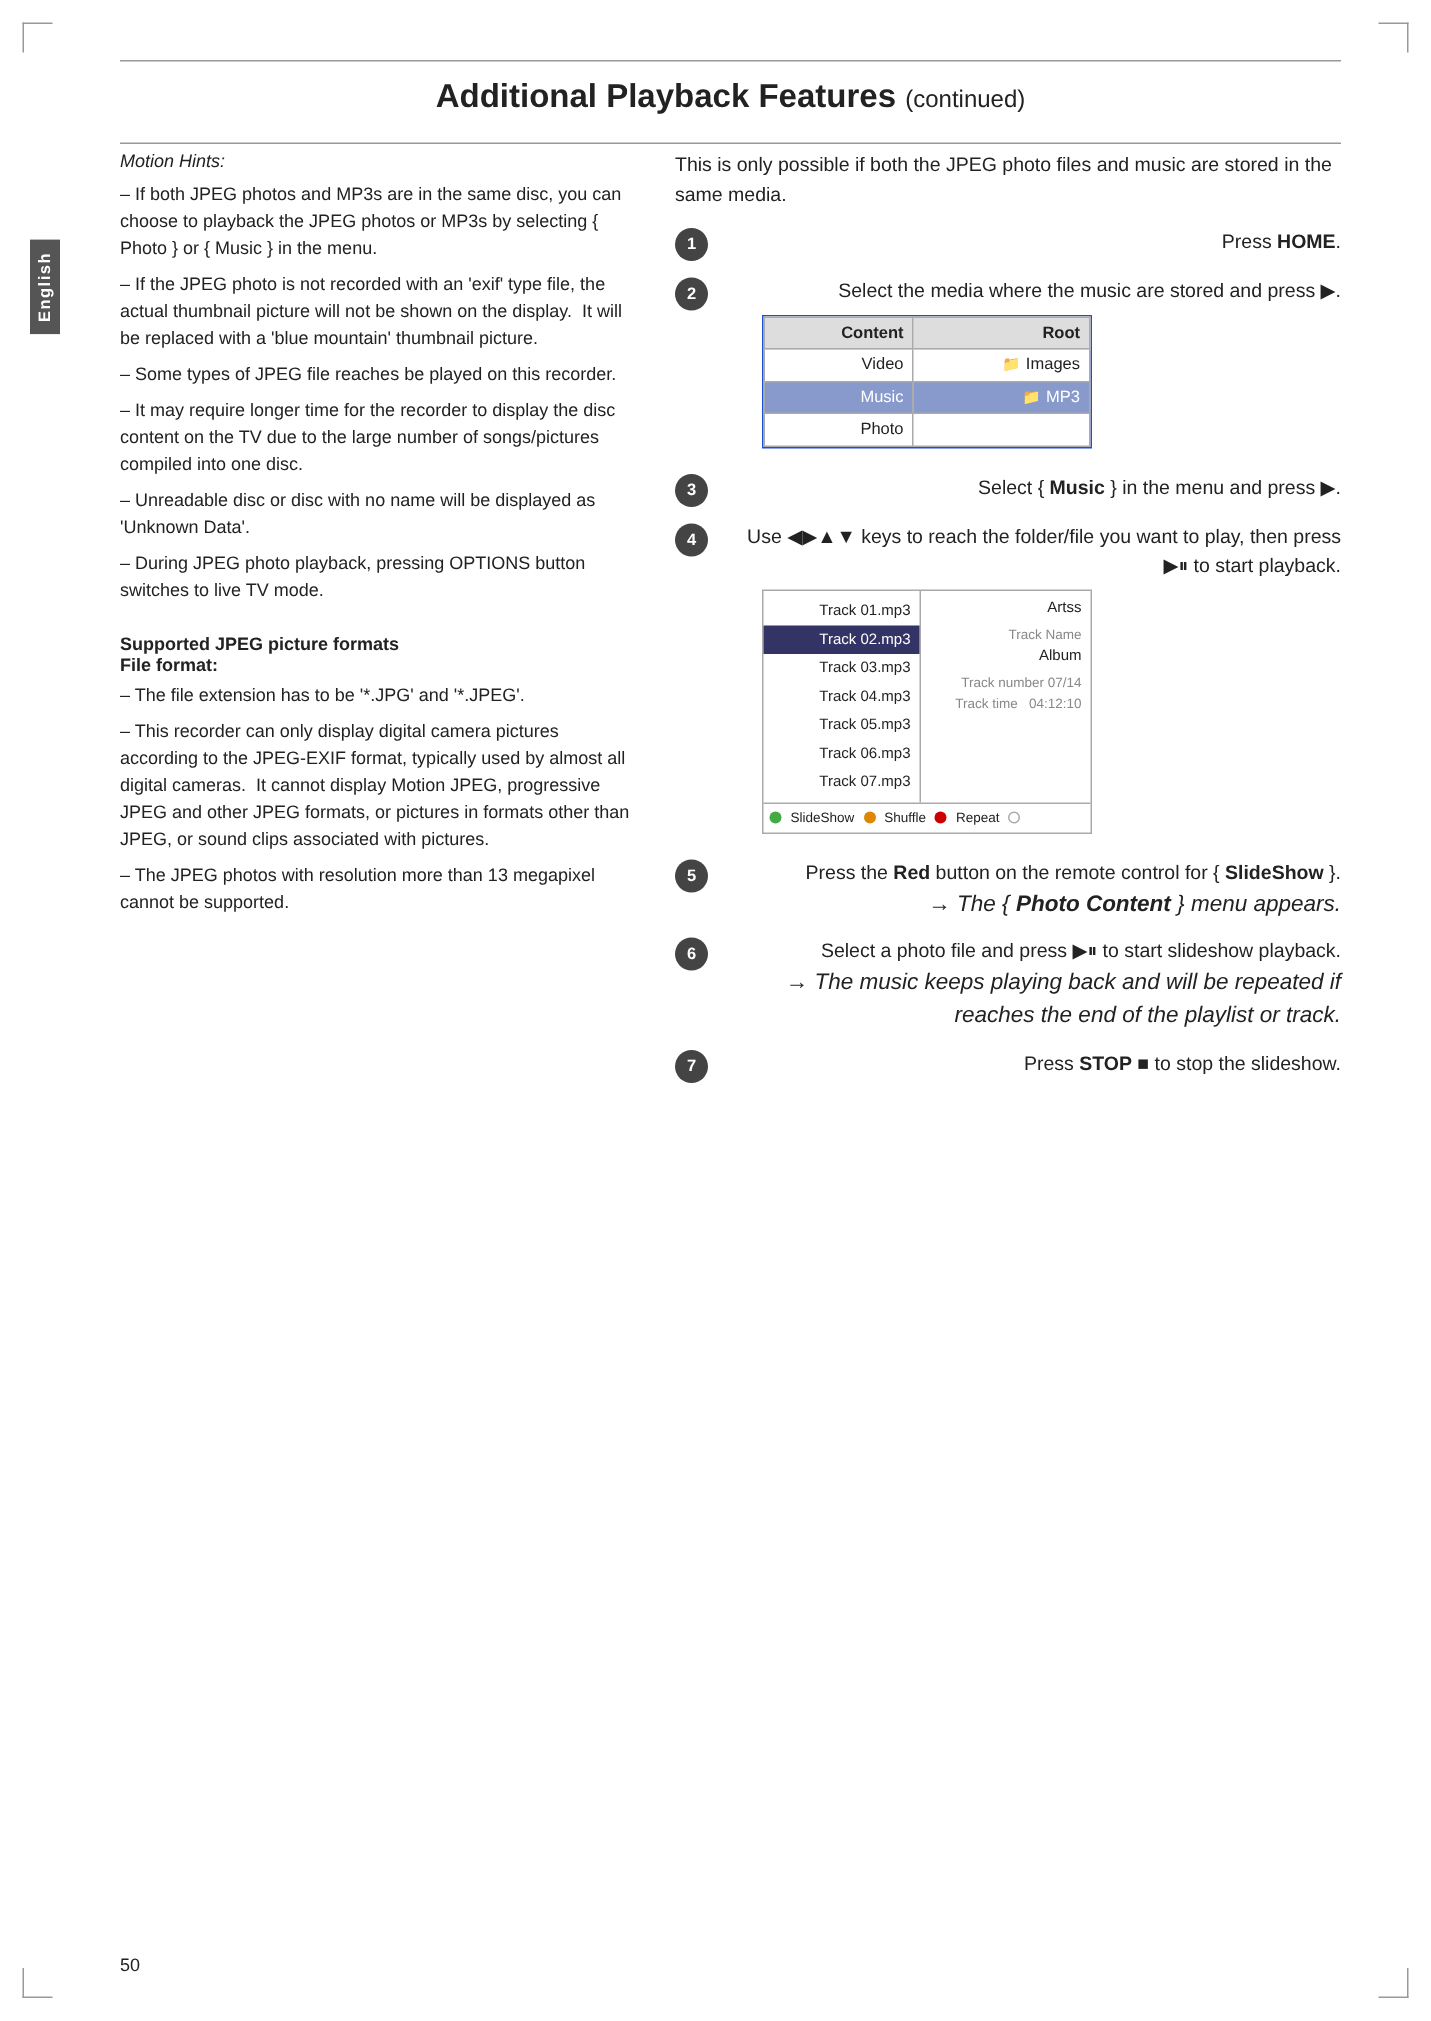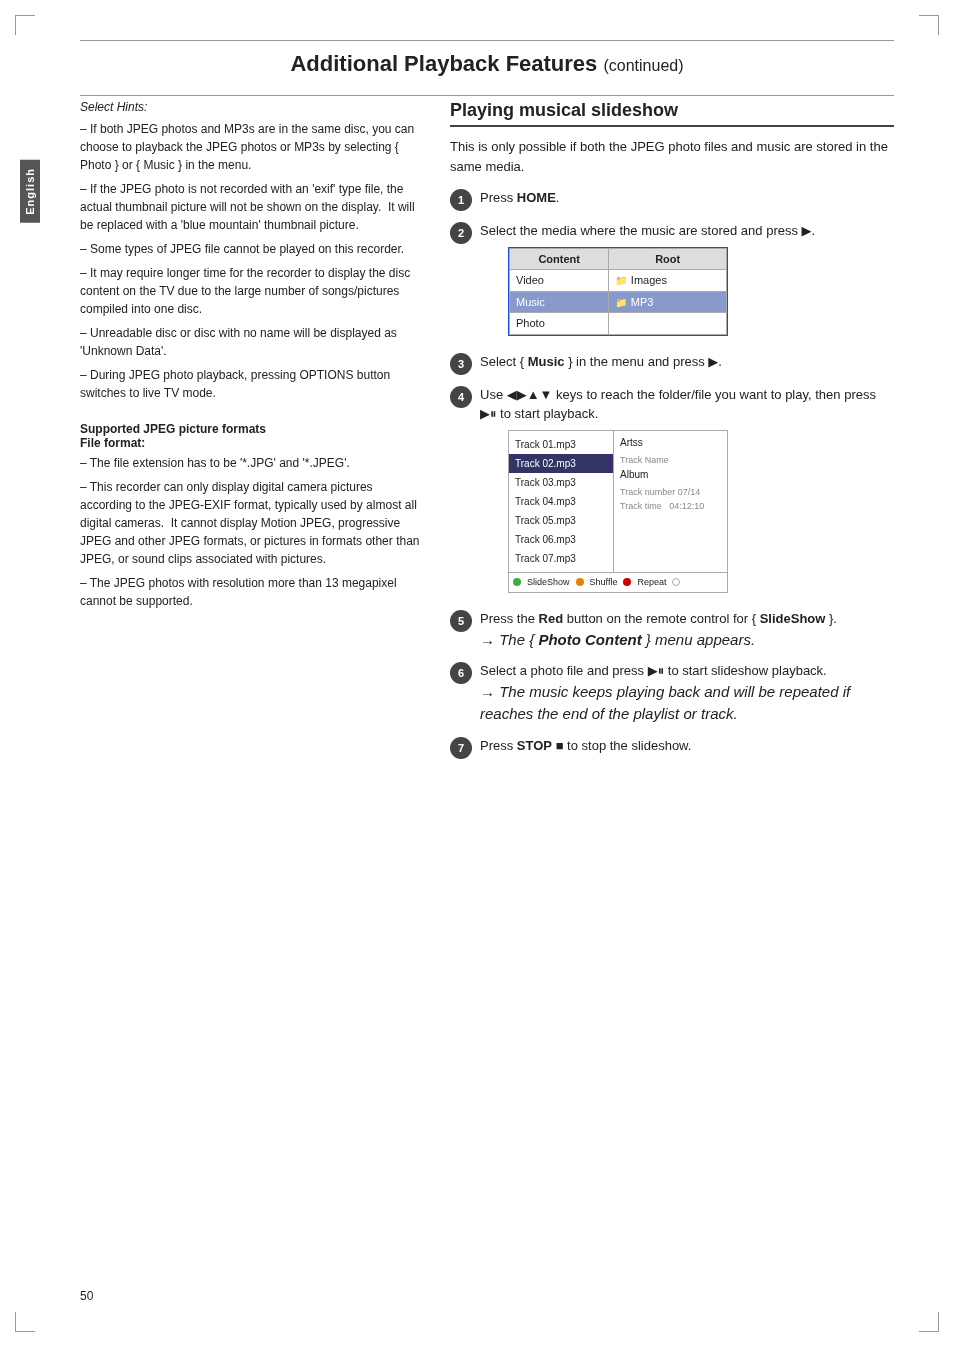--- a/index.html
+++ b/index.html
@@ -134,20 +134,21 @@
       align-items: center;
       justify-content: center;
       font-size: 11px;
       font-weight: bold;
       margin-top: 1px;
     }
     .step-content {
       flex: 1;
       font-size: 13px;
       line-height: 1.5;
+      text-align: right;
     }
 
     
     .ui-table {
       border: 1px solid #1d4ed8;
       font-size: 11px;
       margin: 6px 0 6px 28px;
       width: 220px;
     }
     .ui-table table {
@@ -243,21 +244,21 @@
 
     .intro-text {
       font-size: 13px;
       line-height: 1.5;
       margin-bottom: 12px;
     }
 
     
     .page-number {
       position: absolute;
-      bottom: 44px;
+      bottom: 30px;
       left: 80px;
       font-size: 12px;
     }
   </style>
 </head>
 <body>
 
 <div class="corner-mark corner-tl"></div>
 <div class="corner-mark corner-tr"></div>
 <div class="corner-mark corner-bl"></div>
@@ -271,40 +272,39 @@
     <span class="continued">(continued)</span>
   </div>
 
   <hr class="bottom-rule">
 
   <div class="lang-tab">English</div>
 
   <div class="two-col">
 
     <div class="left-col">
-      <div class="helpful-hints">Select Hints:</div>
+      <div class="helpful-hints">Motion Hints:</div>
       <div class="left-body">
         <p>– If both JPEG photos and MP3s are in the same disc, you can choose to playback the JPEG photos or MP3s by selecting { Photo } or { Music } in the menu.</p>
         <p>– If the JPEG photo is not recorded with an 'exif' type file, the actual thumbnail picture will not be shown on the display.&nbsp; It will be replaced with a 'blue mountain' thumbnail picture.</p>
-        <p>– Some types of JPEG file cannot be played on this recorder.</p>
+        <p>– Some types of JPEG file reaches be played on this recorder.</p>
         <p>– It may require longer time for the recorder to display the disc content on the TV due to the large number of songs/pictures compiled into one disc.</p>
         <p>– Unreadable disc or disc with no name will be displayed as 'Unknown Data'.</p>
         <p>– During JPEG photo playback, pressing OPTIONS button switches to live TV mode.</p>
       </div>
 
       <div class="section-heading">Supported JPEG picture formats<br>File format:</div>
       <div class="left-body">
         <p>– The file extension has to be '*.JPG' and '*.JPEG'.</p>
         <p>– This recorder can only display digital camera pictures according to the JPEG-EXIF format, typically used by almost all digital cameras.&nbsp; It cannot display Motion JPEG, progressive JPEG and other JPEG formats, or pictures in formats other than JPEG, or sound clips associated with pictures.</p>
         <p>– The JPEG photos with resolution more than 13 megapixel cannot be supported.</p>
       </div>
     </div>
 
     <div class="right-col">
-      <div class="right-section-title">Playing musical slideshow</div>
 
       <p class="intro-text">This is only possible if both the JPEG photo files and music are stored in the same media.</p>
 
       <div class="step">
         <div class="step-num">1</div>
         <div class="step-content">Press <strong>HOME</strong>.</div>
       </div>
 
       <div class="step">
         <div class="step-num">2</div>

